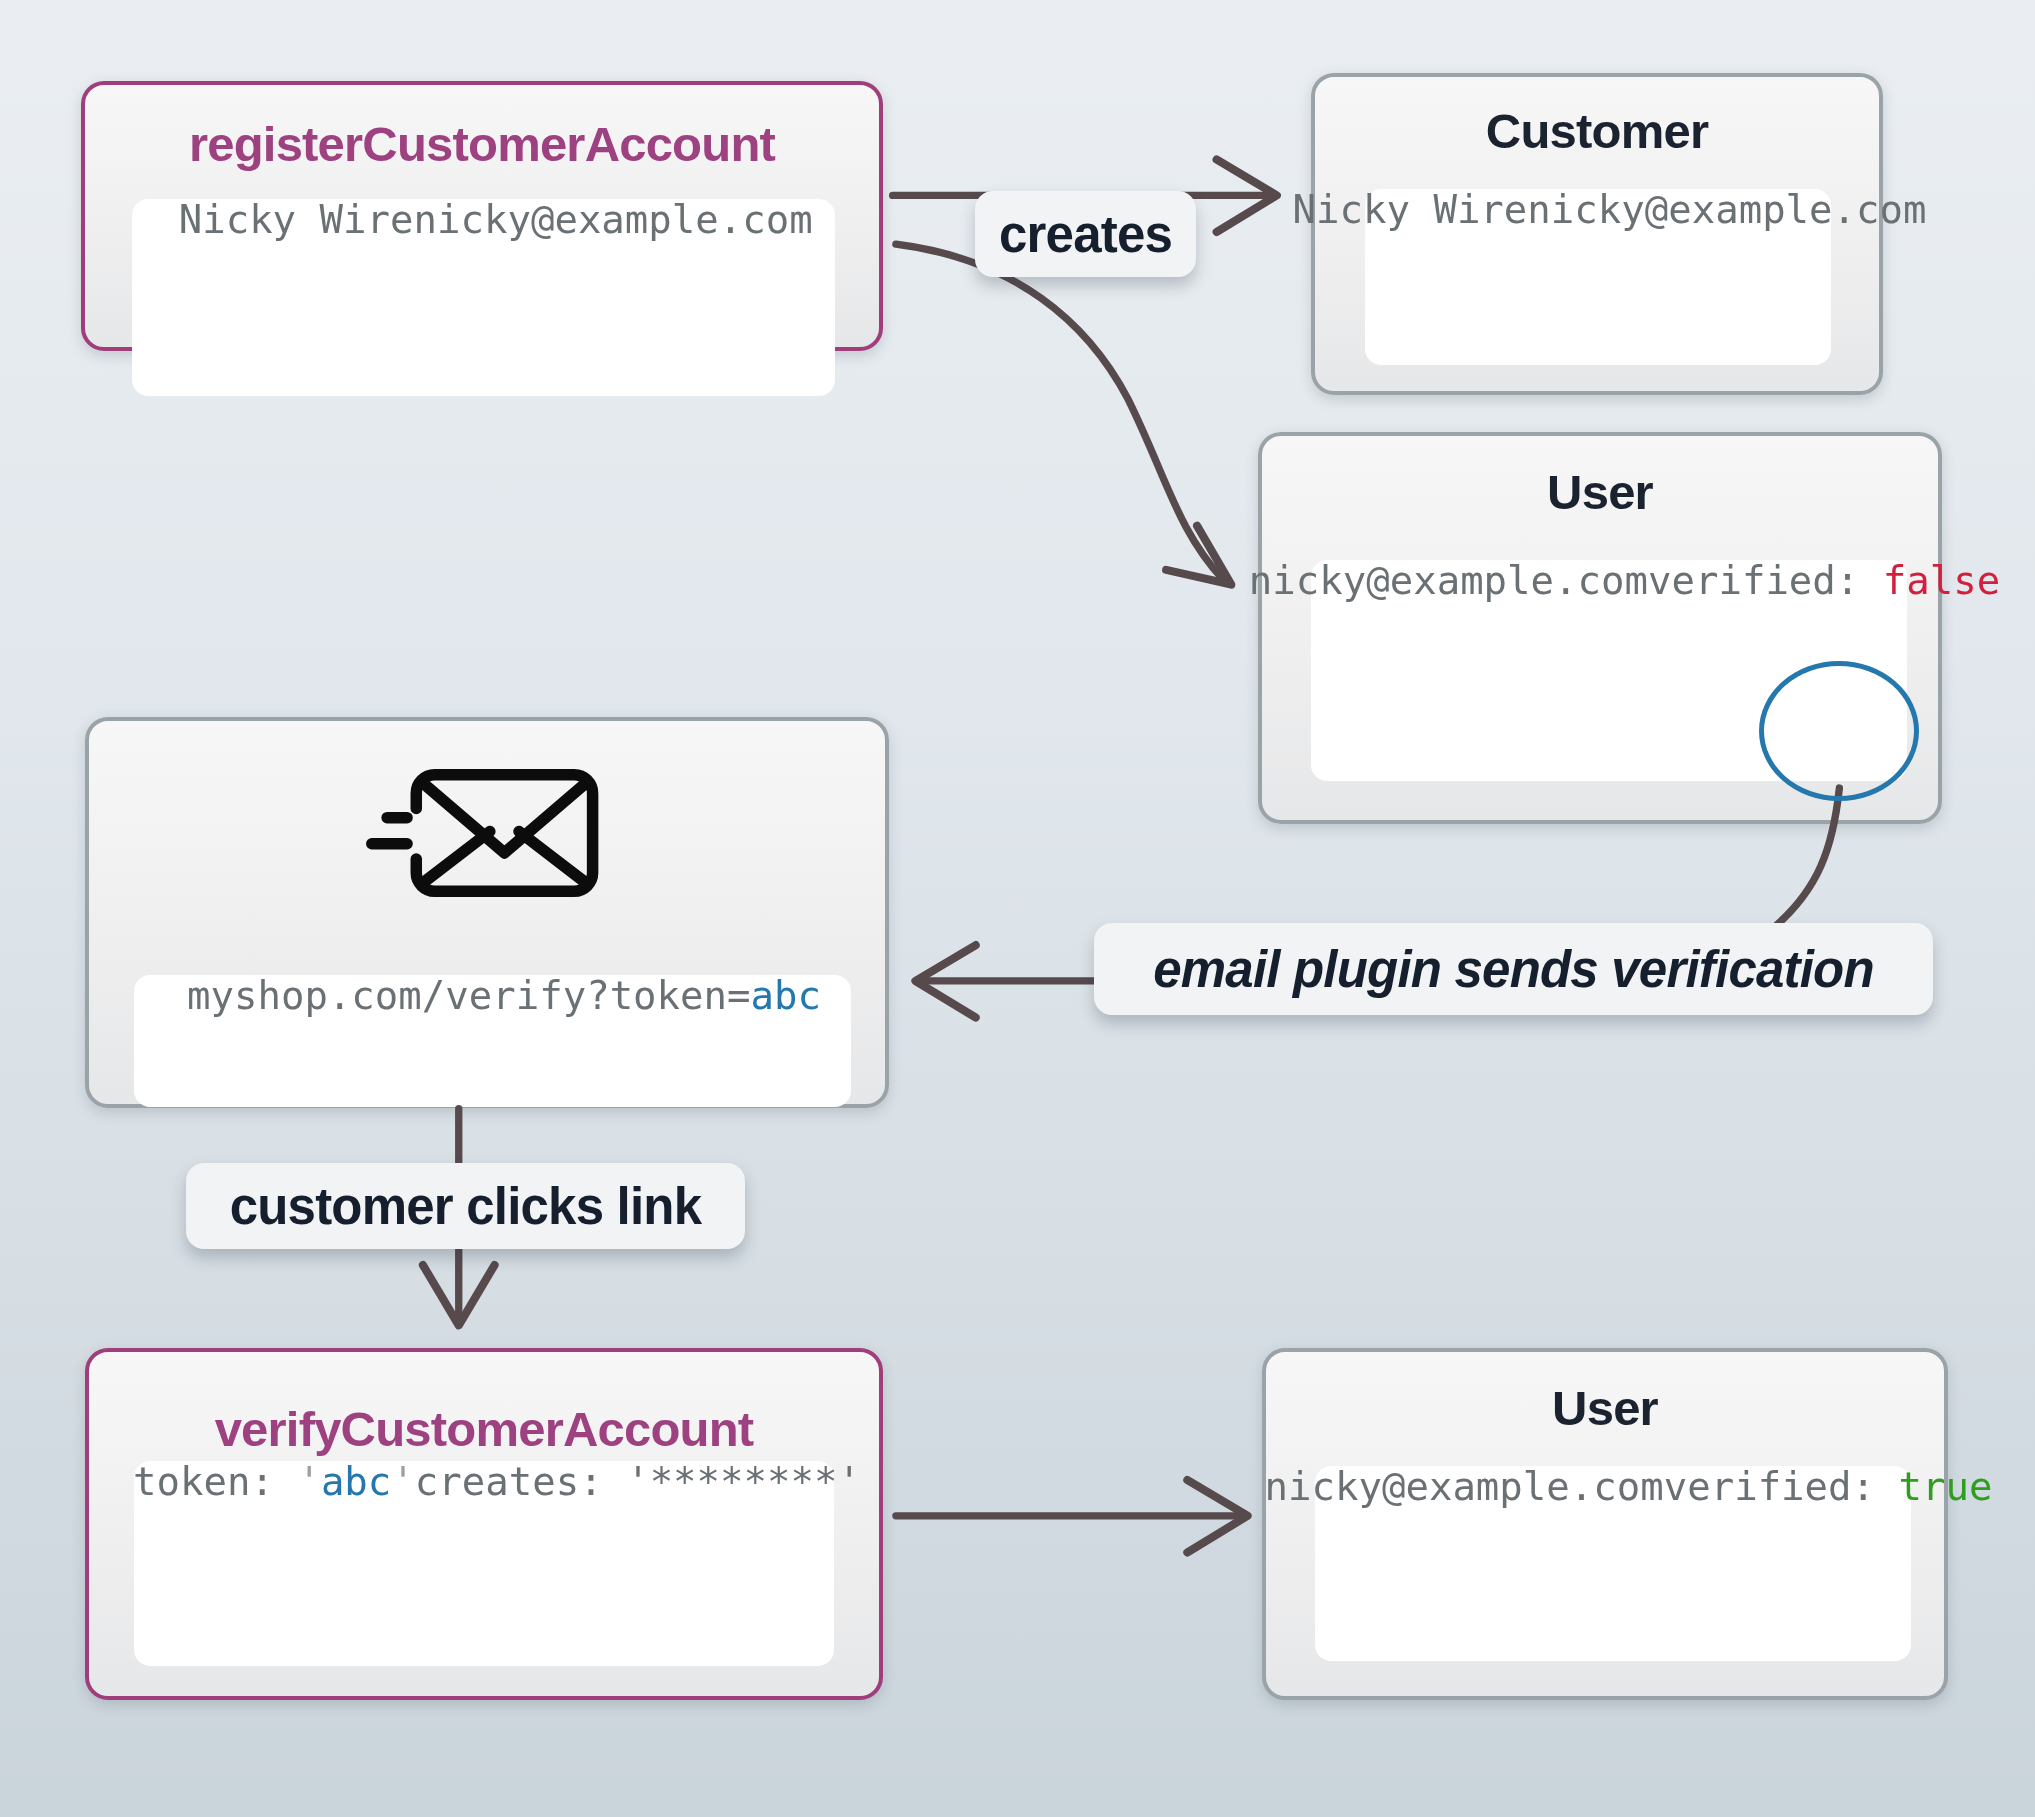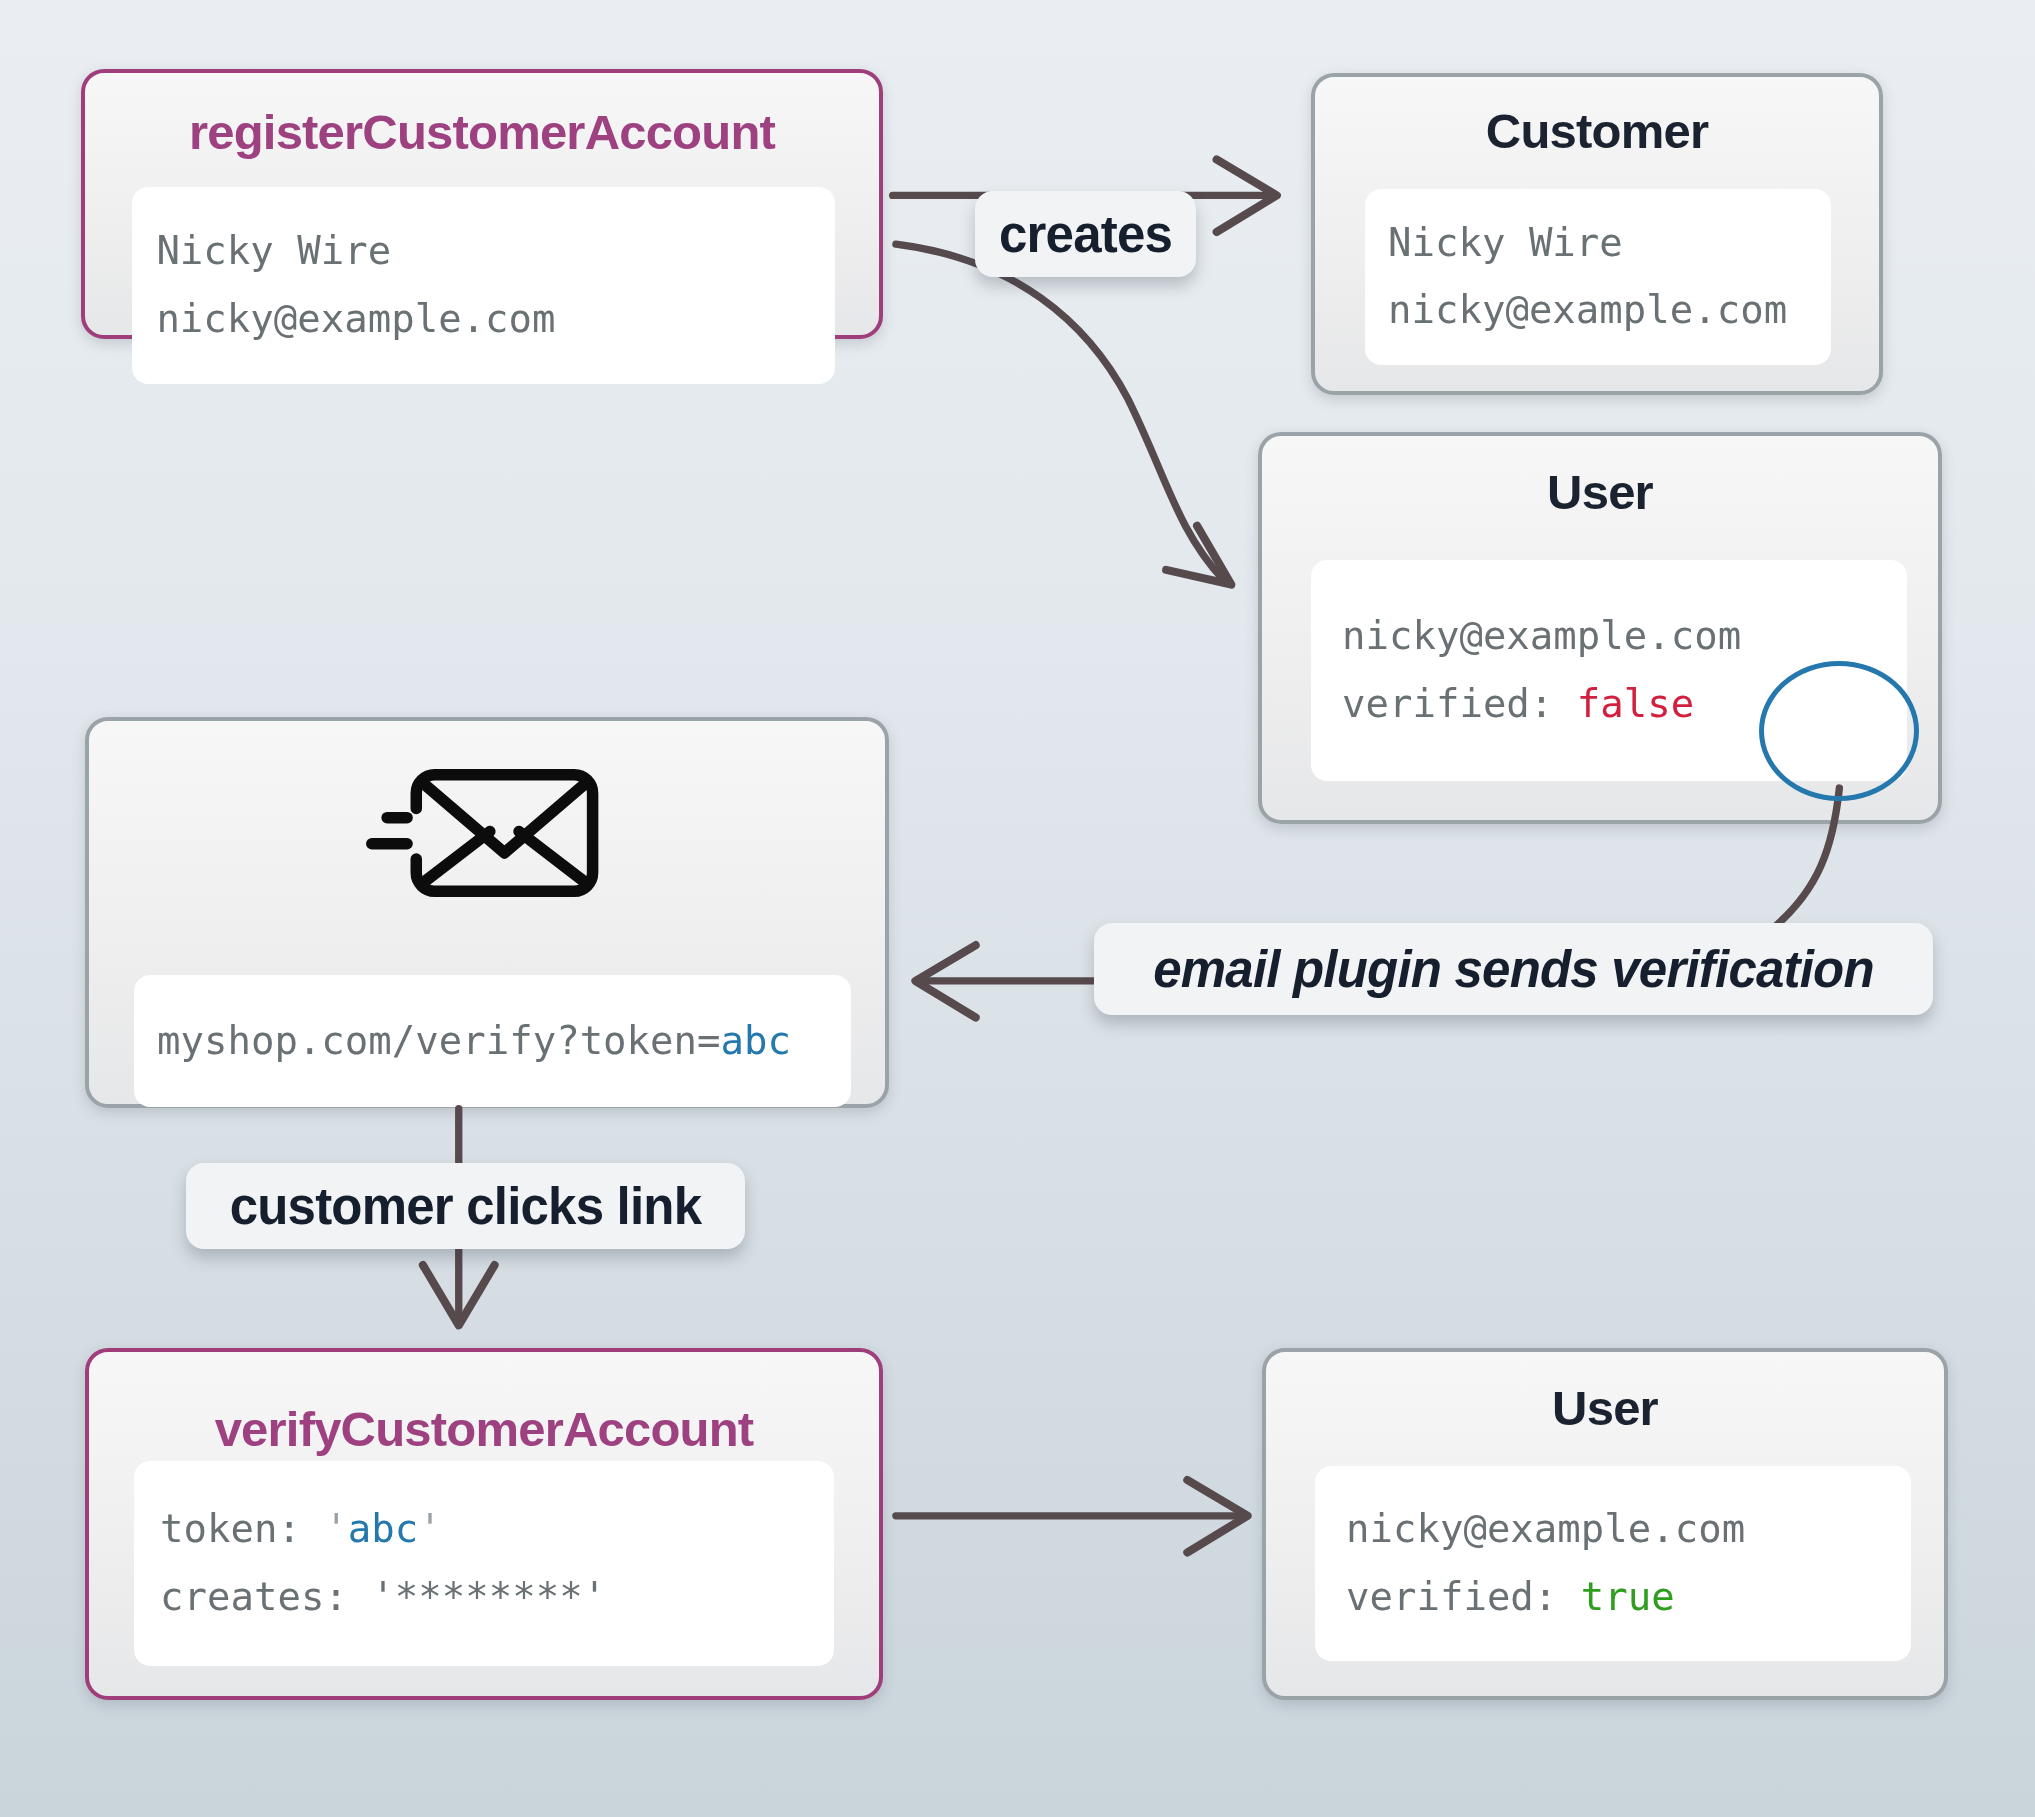--- a/index.html
+++ b/index.html
@@ -17,21 +17,21 @@
   }
   .node.gray{border:4.1px solid #9aa3a8;text-decoration:underline;}
   .node.purple{border:4.9px solid #a03e7c;}
   .node-title{
     position:absolute;left:0;right:0;text-align:center;
     font-weight:700;font-size:49px;color:#1b2330;letter-spacing:-0.8px;
   }
   .node-title.purple-t{color:#9e4180;}
   .card{
     position:absolute;background:#ffffff;border-radius:16.3px;
-    display:flex;flex-direction:column;justify-content:center;
+    display:flex;flex-direction:row;justify-content:center;
     box-sizing:border-box;row-gap:24.4px;
   }
   .mono{
     font-family:"DejaVu Sans Mono",monospace;
     font-size:39px;color:#6a7175;white-space:pre;line-height:1.1;
   }
   .val-red{color:#d31f3e;}
   .val-green{color:#2f9e1f;}
   .val-blue{color:#2478ad;}
   .quote{color:#9aa1a6;}
@@ -54,21 +54,21 @@
     background:transparent;box-sizing:border-box;
   }
   
   .mail-icon{position:absolute;left:350px;top:764px;width:269px;height:138px;z-index:5;}
 </style>
 </head>
 <body>
 
 <div class="canvas">
 
-  <div class="node purple" style="left:81px;top:69px;width:802px;height:270px;">
+  <div class="node purple" style="left:81px;top:81px;width:802px;height:270px;">
     <div class="node-title purple-t" style="top:31px;">registerCustomerAccount</div>
     <div class="card" style="left:47px;top:114px;width:703px;height:197px;padding-left:24.4px;">
       <div class="mono">Nicky Wire</div>
       <div class="mono">nicky@example.com</div>
     </div>
   </div>
 
   <div class="node gray" style="left:1311px;top:73px;width:572px;height:322px;">
     <div class="node-title" style="top:26px;">Customer</div>
     <div class="card" style="left:50px;top:112px;width:466px;height:176px;padding-left:23px;">

